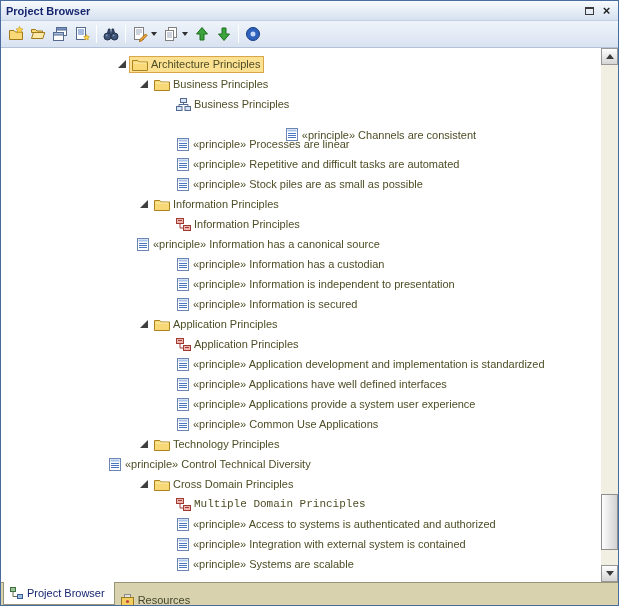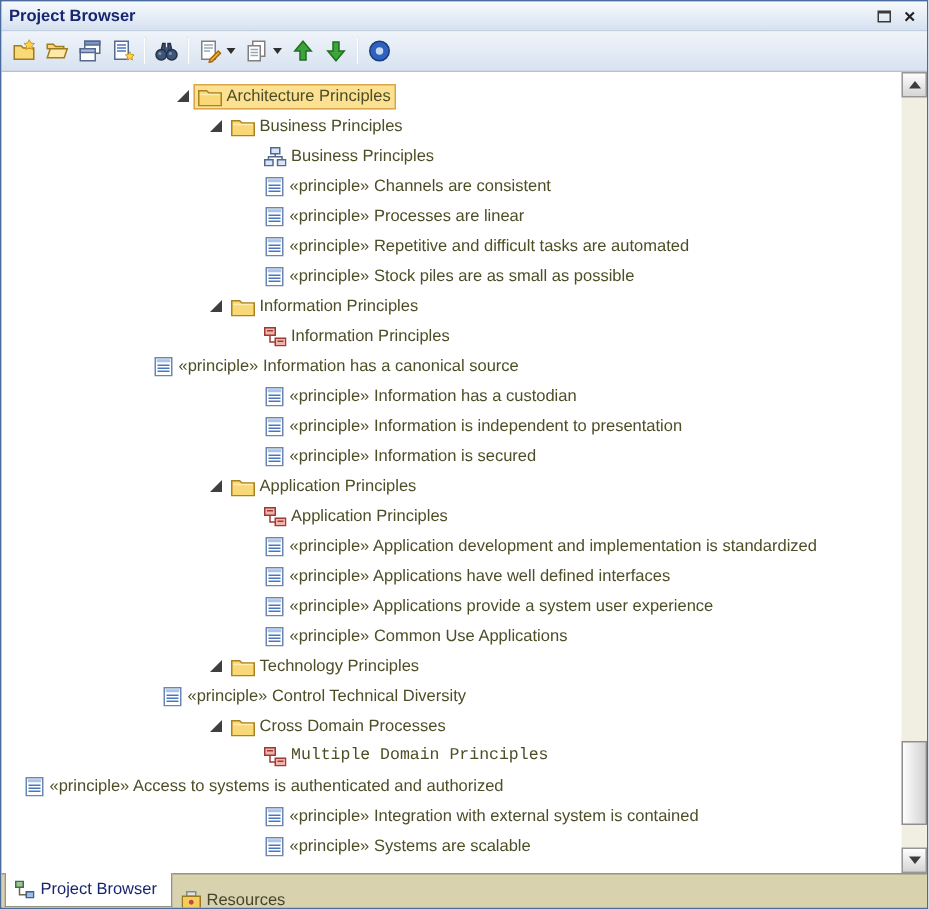--- a/index.html
+++ b/index.html
@@ -273,21 +273,21 @@
               <svg width="15" height="13" viewBox="0 0 15 13">
                 <path d="M7.5,4.5 L7.5,6.5 M3,8.5 L3,6.5 L12,6.5 L12,8.5" stroke="#53688F" fill="none"></path>
                 <rect x="4.5" y="0.5" width="6" height="4" fill="#D9E6F8" stroke="#53688F"></rect>
                 <rect x="0.5" y="8.5" width="5.5" height="4" fill="#D9E6F8" stroke="#53688F"></rect>
                 <rect x="9" y="8.5" width="5.5" height="4" fill="#D9E6F8" stroke="#53688F"></rect>
               </svg>
             </span>
             <span class="label">Business Principles</span>
           </span>
         </div>
-        <div class="row" style="padding-left: 160px;">
+        <div class="row" style="padding-left: 160px; flex-direction: column;">
           <span class="toggle"></span>
           <span class="node">
             <span class="icon">
               <svg width="14" height="13" viewBox="0 0 14 13">
                 <rect x="1.5" y="0.5" width="11" height="12" fill="#FFFFFF" stroke="#6B86B5"></rect>
                 <rect x="2.5" y="1.5" width="9" height="2" fill="#A8C2E8"></rect>
                 <line x1="3" y1="5.5" x2="11" y2="5.5" stroke="#4A76C0"></line>
                 <line x1="3" y1="7.5" x2="11" y2="7.5" stroke="#4A76C0"></line>
                 <line x1="3" y1="9.5" x2="11" y2="9.5" stroke="#4A76C0"></line>
               </svg>
@@ -364,21 +364,21 @@
                 <path d="M4,5.5 L4,10 L8.5,10" stroke="#9E3A32" fill="none"></path>
                 <rect x="0.5" y="0.5" width="7" height="5" fill="#F0B4AE" stroke="#9E3A32"></rect>
                 <line x1="2" y1="2.5" x2="6" y2="2.5" stroke="#9E3A32"></line>
                 <rect x="7.5" y="7.5" width="7" height="5" fill="#F0B4AE" stroke="#9E3A32"></rect>
                 <line x1="9" y1="9.5" x2="13" y2="9.5" stroke="#9E3A32"></line>
               </svg>
             </span>
             <span class="label">Information Principles</span>
           </span>
         </div>
-        <div class="row" style="padding-left: 86px;">
+        <div class="row" style="padding-left: 120px;">
           <span class="toggle"></span>
           <span class="node">
             <span class="icon">
               <svg width="14" height="13" viewBox="0 0 14 13">
                 <rect x="1.5" y="0.5" width="11" height="12" fill="#FFFFFF" stroke="#6B86B5"></rect>
                 <rect x="2.5" y="1.5" width="9" height="2" fill="#A8C2E8"></rect>
                 <line x1="3" y1="5.5" x2="11" y2="5.5" stroke="#4A76C0"></line>
                 <line x1="3" y1="7.5" x2="11" y2="7.5" stroke="#4A76C0"></line>
                 <line x1="3" y1="9.5" x2="11" y2="9.5" stroke="#4A76C0"></line>
               </svg>
@@ -559,39 +559,39 @@
               <polygon points="9,1 9,9 1,9" fill="#3F3F3F"></polygon>
             </svg>
           </span>
           <span class="node">
             <span class="icon">
               <svg width="16" height="13" viewBox="0 0 16 13">
                 <path d="M0.5,2.5 L5.8,2.5 L7.3,4 L15.5,4 L15.5,12.5 L0.5,12.5 Z" fill="#F9D977" stroke="#AA821E"></path>
                 <path d="M1.5,5 L14.5,5" stroke="#FCEDB0"></path>
               </svg>
             </span>
-            <span class="label">Cross Domain Processes</span>
+            <span class="label">Cross Domain Principles</span>
           </span>
         </div>
         <div class="row" style="padding-left: 160px; font-family: Liberation Mono, monospace;">
           <span class="toggle"></span>
           <span class="node">
             <span class="icon">
               <svg width="15" height="13" viewBox="0 0 15 13">
                 <path d="M4,5.5 L4,10 L8.5,10" stroke="#9E3A32" fill="none"></path>
                 <rect x="0.5" y="0.5" width="7" height="5" fill="#F0B4AE" stroke="#9E3A32"></rect>
                 <line x1="2" y1="2.5" x2="6" y2="2.5" stroke="#9E3A32"></line>
                 <rect x="7.5" y="7.5" width="7" height="5" fill="#F0B4AE" stroke="#9E3A32"></rect>
                 <line x1="9" y1="9.5" x2="13" y2="9.5" stroke="#9E3A32"></line>
               </svg>
             </span>
             <span class="label">Multiple Domain Principles</span>
           </span>
         </div>
-        <div class="row" style="">
+        <div class="row" style="padding-left: 160px;">
           <span class="toggle"></span>
           <span class="node">
             <span class="icon">
               <svg width="14" height="13" viewBox="0 0 14 13">
                 <rect x="1.5" y="0.5" width="11" height="12" fill="#FFFFFF" stroke="#6B86B5"></rect>
                 <rect x="2.5" y="1.5" width="9" height="2" fill="#A8C2E8"></rect>
                 <line x1="3" y1="5.5" x2="11" y2="5.5" stroke="#4A76C0"></line>
                 <line x1="3" y1="7.5" x2="11" y2="7.5" stroke="#4A76C0"></line>
                 <line x1="3" y1="9.5" x2="11" y2="9.5" stroke="#4A76C0"></line>
               </svg>

